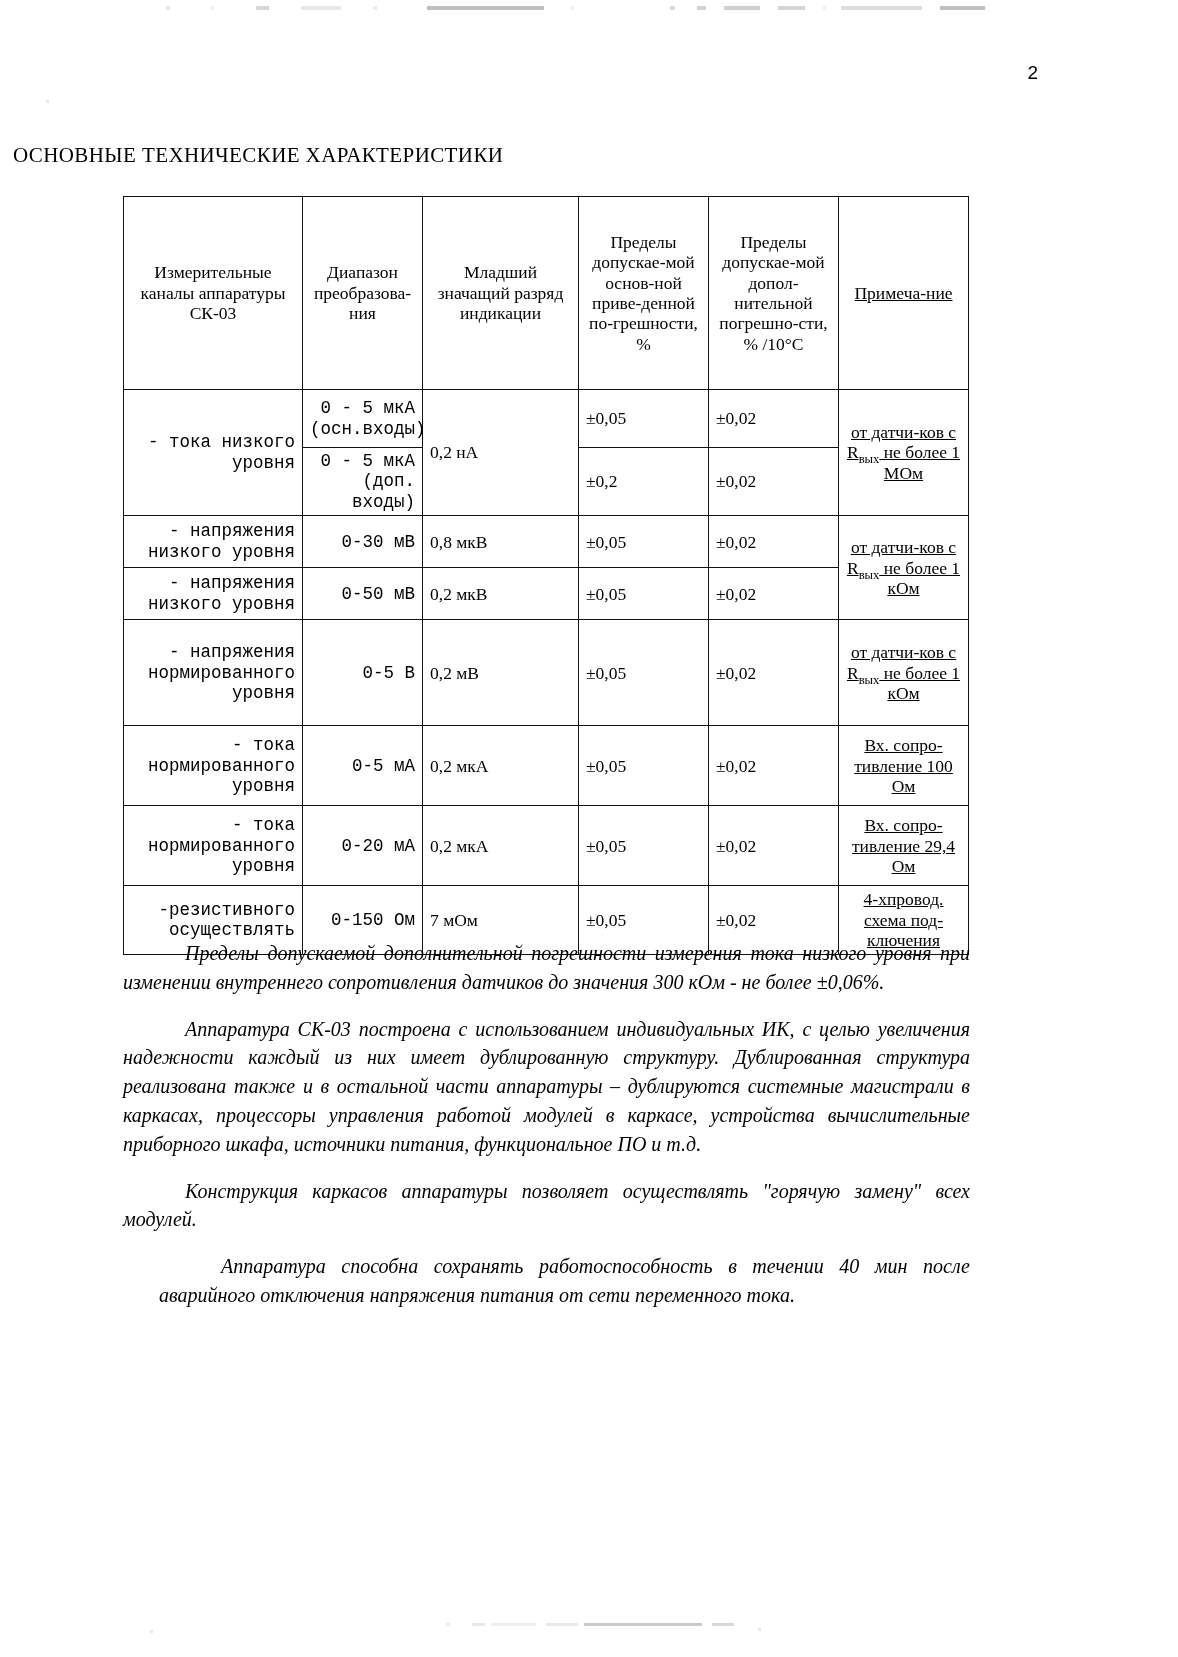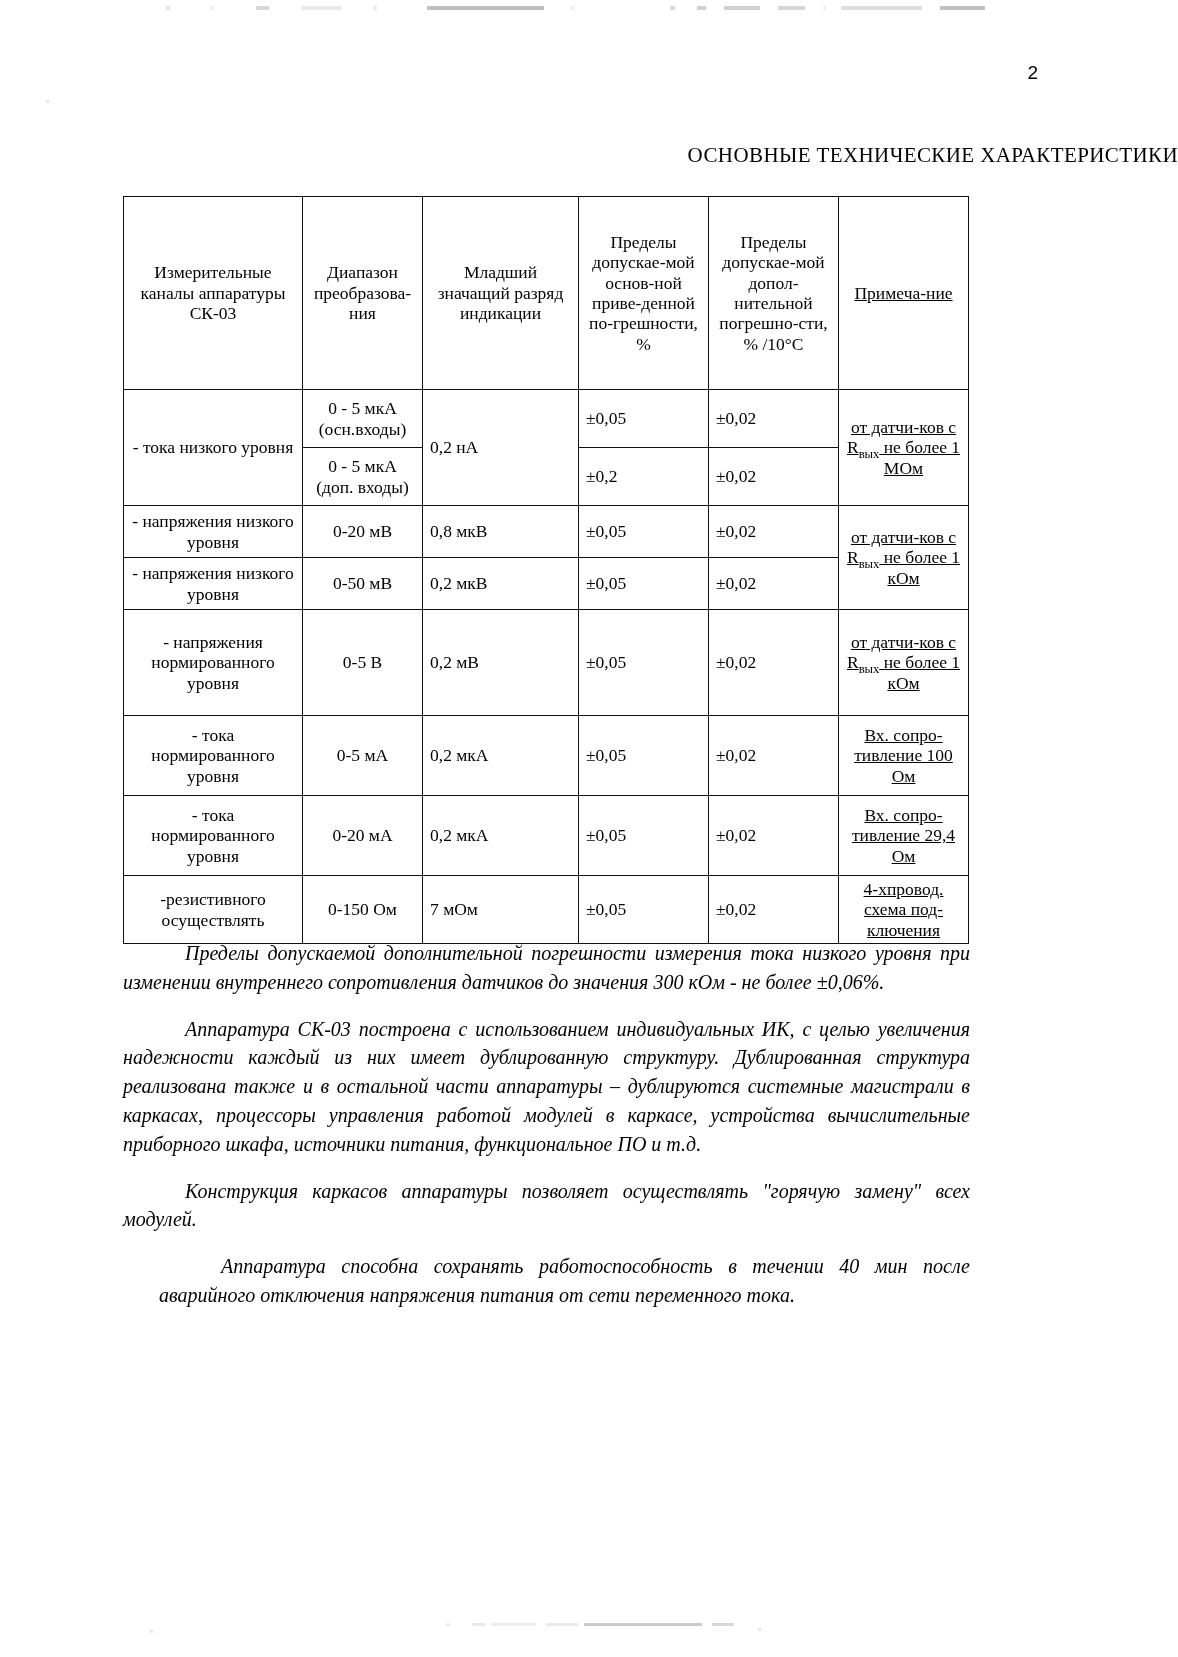--- a/index.html
+++ b/index.html
@@ -62,24 +62,24 @@
     font-size: 19px;
     font-family: "Liberation Sans", "DejaVu Sans", sans-serif;
   }
 
   
   .doc-title {
     position: absolute;
     left: 0;
     right: 0;
     top: 143px;
-    text-align: right;
+    text-align: left;
     font-size: 21px;
     letter-spacing: 0.4px;
-    padding-left: 36px;
+    padding-left: 13px;
   }
 
   
   .spec-table {
     position: absolute;
     left: 123px;
     top: 196px;
     width: 845px;
     border-collapse: collapse;
     table-layout: fixed;
@@ -97,21 +97,21 @@
     height: 186px;
     vertical-align: middle;
   }
   .col-ch   { width: 179px; }
   .col-rng  { width: 120px; }
   .col-lsb  { width: 156px; }
   .col-err  { width: 130px; }
   .col-add  { width: 130px; }
   .col-note { width: 130px; }
 
-  .c-left   { text-align: center; }
+  .c-left   { text-align: right; font-family: Liberation Mono, monospace; }
   .c-center { }
 
   td.note-cell, th.note-cell { text-align: center; text-decoration: underline; }
 
   .sub {
     font-size: 0.72em;
     vertical-align: sub;
     line-height: 0;
   }
 
@@ -175,21 +175,21 @@
       <td class="note-cell" rowspan="2">от датчи-ков с R<span class="sub">вых</span> не более 1 МОм</td>
     </tr>
     <tr style="height:58px;">
       <td class="c-left">0 - 5 мкА (доп. входы)</td>
       <td class="c-center">±0,2</td>
       <td class="c-center">±0,02</td>
     </tr>
 
     <tr style="height:52px;">
       <td class="c-left">- напряжения низкого уровня</td>
-      <td class="c-left">0-20 мВ</td>
+      <td class="c-left">0-30 мВ</td>
       <td class="c-center">0,8 мкВ</td>
       <td class="c-center">±0,05</td>
       <td class="c-center">±0,02</td>
       <td class="note-cell" rowspan="2">от датчи-ков с R<span class="sub">вых</span> не более 1 кОм</td>
     </tr>
     <tr style="height:52px;">
       <td class="c-left">- напряжения низкого уровня</td>
       <td class="c-left">0-50 мВ</td>
       <td class="c-center">0,2 мкВ</td>
       <td class="c-center">±0,05</td>

